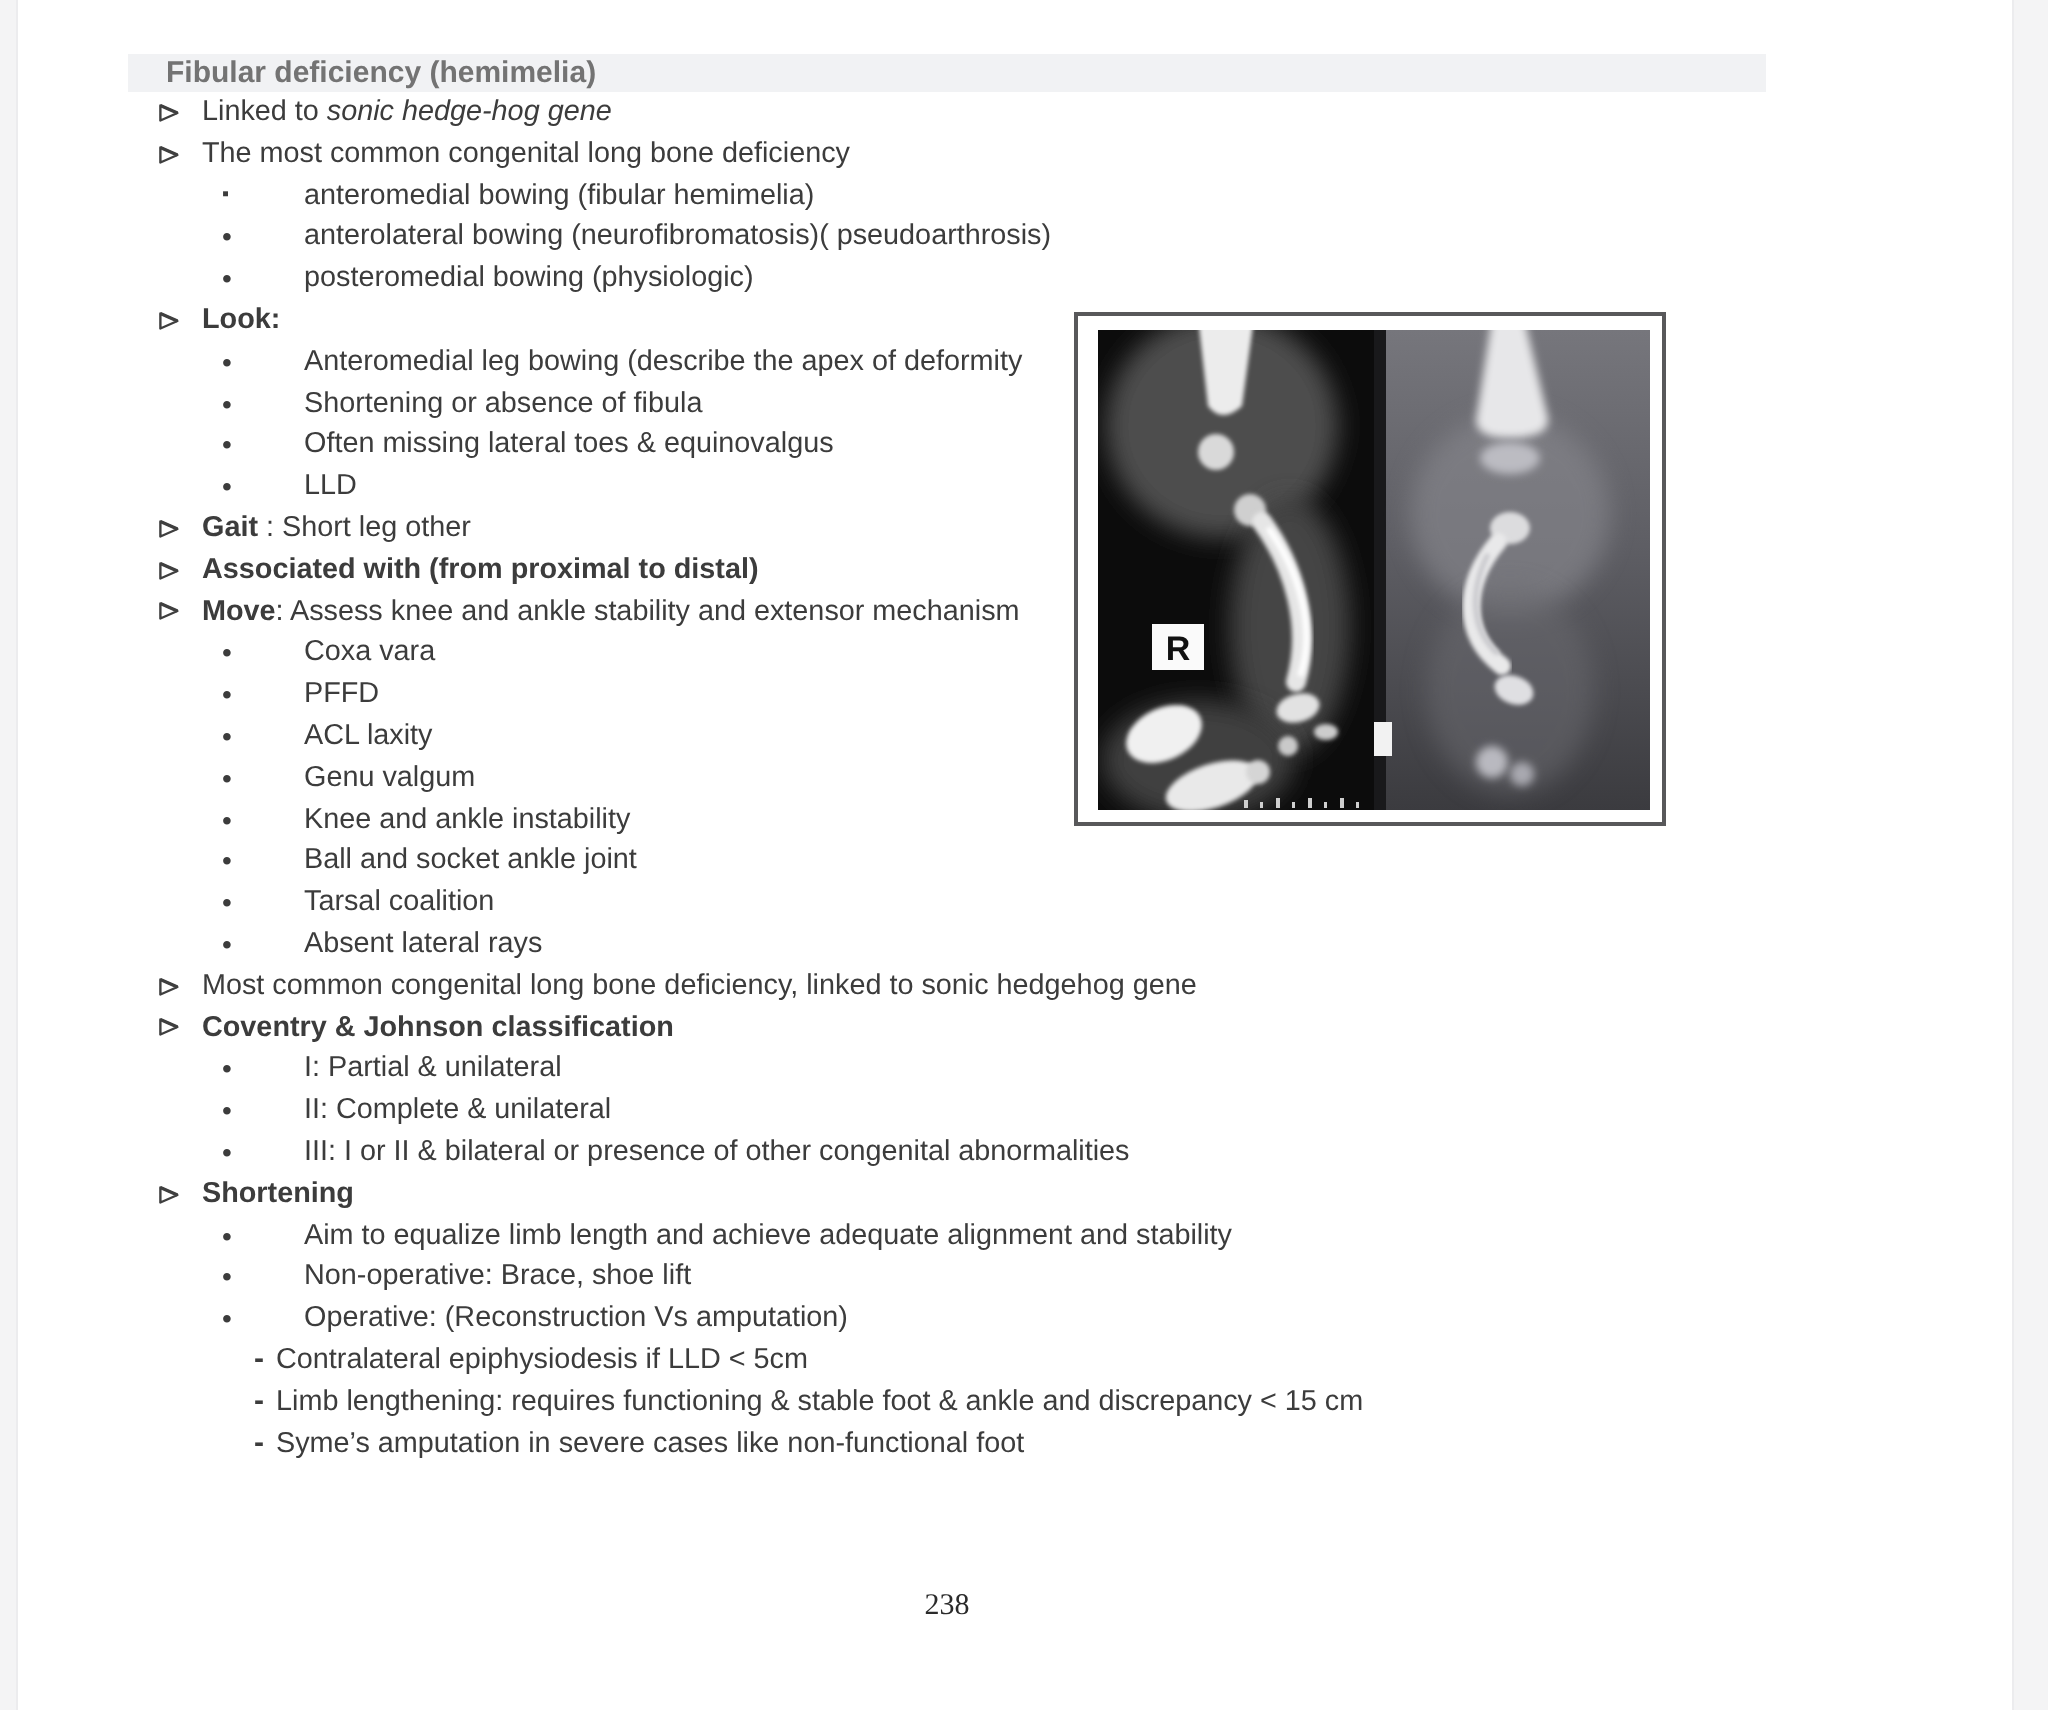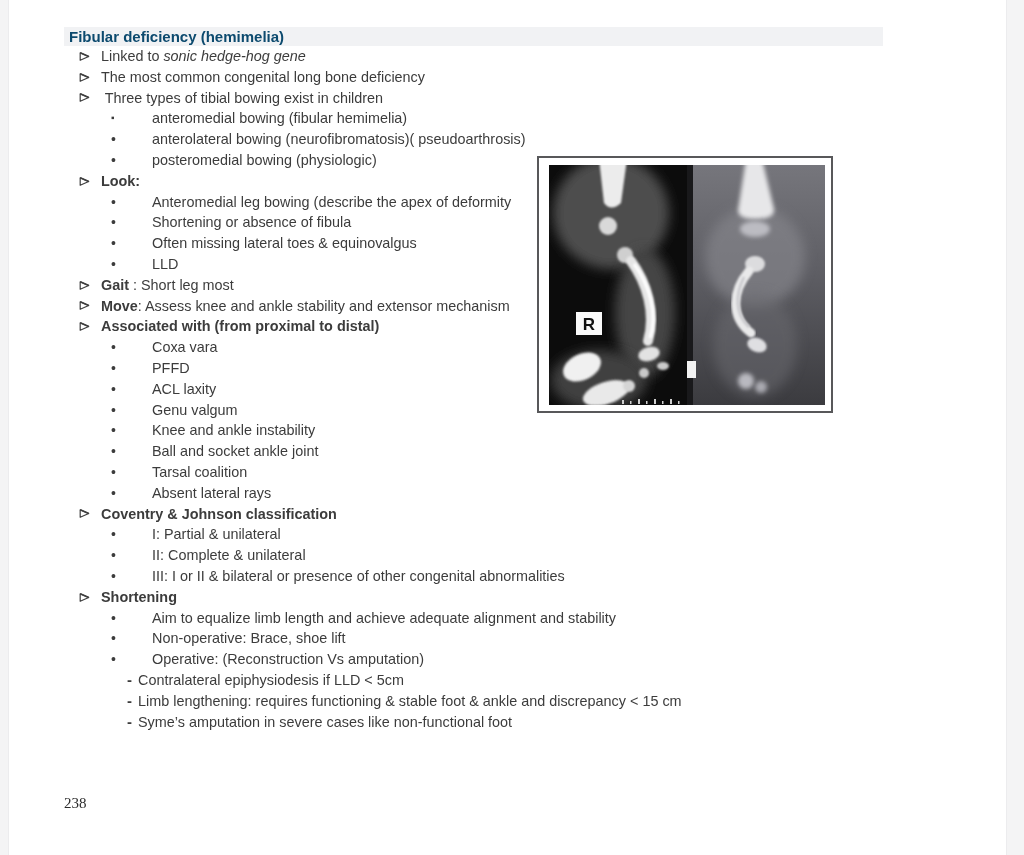--- a/index.html
+++ b/index.html
@@ -8,21 +8,21 @@
     width:1024px;height:855px;position:relative;background:#ffffff;
     font-family:"Liberation Sans",sans-serif;overflow:hidden;
   }
   .edge-band{position:absolute;top:0;height:855px;background:#f4f4f5;}
   .edge-left{left:0;width:8px;border-right:1px solid #ececee;}
   .edge-right{left:1006px;width:18px;border-left:1px solid #ececee;}
 
   .content{position:absolute;left:64px;top:27px;width:819px;}
   .heading{
     background:#f1f2f4;height:19px;line-height:19px;
-    font-weight:700;font-size:15px;color:#0c4a6e;padding-left:5px;
+    font-weight:700;font-size:15px;color:#737373;padding-left:19px;
   }
   .item{position:relative;height:20.8px;line-height:20.8px;font-size:14.4px;color:#3c3c3c;}
   .marker{position:absolute;top:0;height:20.8px;display:inline-flex;align-items:center;}
   .lv1 .marker{left:15px;}
   .lv1 .text{margin-left:37px;}
   .lv2 .marker{left:47px;}
   .lv2 .text{margin-left:88px;}
   .lv3 .marker{left:63px;}
   .lv3 .text{margin-left:74px;}
   .text{display:block;white-space:pre;}
@@ -33,21 +33,21 @@
   .seg-italic{font-style:italic;}
   .seg-normal{font-weight:400;}
 
   .figure-frame{
     position:absolute;left:537px;top:156px;width:292px;height:253px;
     border:2px solid #58585a;background:#ffffff;
   }
   .figure-photo{position:absolute;left:10px;top:7px;width:276px;height:240px;}
 
   .page-number{
-    position:absolute;left:64px;top:795px;width:819px;
+    position:absolute;left:64px;top:795px;width:819px;text-align:center;
     font-family:"Liberation Serif",serif;font-size:15px;color:#2b2b2b;
   }
 </style>
 </head>
 <body>
 
 <div class="edge-band edge-left"></div>
 <div class="edge-band edge-right"></div>
 
 <div class="content">
@@ -64,29 +64,20 @@
   </div>
       <div class="item lv1">
     <span class="marker">
           <svg width="11" height="11" viewBox="0 0 12 12" style="display:block">
             <path d="M1.3,1.9 L10.6,6 L1.3,10.1 Z" fill="#ffffff" stroke="#3f3f3f" stroke-width="1.3" stroke-linejoin="round"></path>
             <path d="M1.3,1.9 L10.6,6" stroke="#3f3f3f" stroke-width="1.9"></path>
           </svg>
         </span>
     <span class="text"><span class="seg-normal">The most common congenital long bone deficiency</span></span>
   </div>
-      <div class="item lv1">
-    <span class="marker">
-          <svg width="11" height="11" viewBox="0 0 12 12" style="display:block">
-            <path d="M1.3,1.9 L10.6,6 L1.3,10.1 Z" fill="#ffffff" stroke="#3f3f3f" stroke-width="1.3" stroke-linejoin="round"></path>
-            <path d="M1.3,1.9 L10.6,6" stroke="#3f3f3f" stroke-width="1.9"></path>
-          </svg>
-        </span>
-    <span class="text"><span class="seg-normal"> Three types of tibial bowing exist in children</span></span>
-  </div>
       <div class="item lv2">
     <span class="marker m-square">▪</span>
     <span class="text"><span class="seg-normal">anteromedial bowing (fibular hemimelia)</span></span>
   </div>
       <div class="item lv2">
     <span class="marker m-dot">•</span>
     <span class="text"><span class="seg-normal">anterolateral bowing (neurofibromatosis)( pseudoarthrosis)</span></span>
   </div>
       <div class="item lv2">
     <span class="marker m-dot">•</span>
@@ -117,40 +108,40 @@
     <span class="marker m-dot">•</span>
     <span class="text"><span class="seg-normal">LLD</span></span>
   </div>
       <div class="item lv1">
     <span class="marker">
           <svg width="11" height="11" viewBox="0 0 12 12" style="display:block">
             <path d="M1.3,1.9 L10.6,6 L1.3,10.1 Z" fill="#ffffff" stroke="#3f3f3f" stroke-width="1.3" stroke-linejoin="round"></path>
             <path d="M1.3,1.9 L10.6,6" stroke="#3f3f3f" stroke-width="1.9"></path>
           </svg>
         </span>
-    <span class="text"><span class="seg-bold">Gait</span><span class="seg-normal"> : Short leg most</span></span>
+    <span class="text"><span class="seg-bold">Gait</span><span class="seg-normal"> : Short leg other</span></span>
+  </div>
+      <div class="item lv1">
+    <span class="marker">
+          <svg width="11" height="11" viewBox="0 0 12 12" style="display:block">
+            <path d="M1.3,1.9 L10.6,6 L1.3,10.1 Z" fill="#ffffff" stroke="#3f3f3f" stroke-width="1.3" stroke-linejoin="round"></path>
+            <path d="M1.3,1.9 L10.6,6" stroke="#3f3f3f" stroke-width="1.9"></path>
+          </svg>
+        </span>
+    <span class="text"><span class="seg-bold">Associated with (from proximal to distal)</span></span>
   </div>
       <div class="item lv1">
     <span class="marker">
           <svg width="11" height="11" viewBox="0 0 12 12" style="display:block">
             <path d="M1.3,1.9 L10.6,6 L1.3,10.1 Z" fill="#ffffff" stroke="#3f3f3f" stroke-width="1.3" stroke-linejoin="round"></path>
             <path d="M1.3,1.9 L10.6,6" stroke="#3f3f3f" stroke-width="1.9"></path>
           </svg>
         </span>
     <span class="text"><span class="seg-bold">Move</span><span class="seg-normal">: Assess knee and ankle stability and extensor mechanism</span></span>
   </div>
-      <div class="item lv1">
-    <span class="marker">
-          <svg width="11" height="11" viewBox="0 0 12 12" style="display:block">
-            <path d="M1.3,1.9 L10.6,6 L1.3,10.1 Z" fill="#ffffff" stroke="#3f3f3f" stroke-width="1.3" stroke-linejoin="round"></path>
-            <path d="M1.3,1.9 L10.6,6" stroke="#3f3f3f" stroke-width="1.9"></path>
-          </svg>
-        </span>
-    <span class="text"><span class="seg-bold">Associated with (from proximal to distal)</span></span>
-  </div>
       <div class="item lv2">
     <span class="marker m-dot">•</span>
     <span class="text"><span class="seg-normal">Coxa vara</span></span>
   </div>
       <div class="item lv2">
     <span class="marker m-dot">•</span>
     <span class="text"><span class="seg-normal">PFFD</span></span>
   </div>
       <div class="item lv2">
     <span class="marker m-dot">•</span>
@@ -168,20 +159,29 @@
     <span class="marker m-dot">•</span>
     <span class="text"><span class="seg-normal">Ball and socket ankle joint</span></span>
   </div>
       <div class="item lv2">
     <span class="marker m-dot">•</span>
     <span class="text"><span class="seg-normal">Tarsal coalition</span></span>
   </div>
       <div class="item lv2">
     <span class="marker m-dot">•</span>
     <span class="text"><span class="seg-normal">Absent lateral rays</span></span>
+  </div>
+      <div class="item lv1">
+    <span class="marker">
+          <svg width="11" height="11" viewBox="0 0 12 12" style="display:block">
+            <path d="M1.3,1.9 L10.6,6 L1.3,10.1 Z" fill="#ffffff" stroke="#3f3f3f" stroke-width="1.3" stroke-linejoin="round"></path>
+            <path d="M1.3,1.9 L10.6,6" stroke="#3f3f3f" stroke-width="1.9"></path>
+          </svg>
+        </span>
+    <span class="text"><span class="seg-normal">Most common congenital long bone deficiency, linked to sonic hedgehog gene</span></span>
   </div>
       <div class="item lv1">
     <span class="marker">
           <svg width="11" height="11" viewBox="0 0 12 12" style="display:block">
             <path d="M1.3,1.9 L10.6,6 L1.3,10.1 Z" fill="#ffffff" stroke="#3f3f3f" stroke-width="1.3" stroke-linejoin="round"></path>
             <path d="M1.3,1.9 L10.6,6" stroke="#3f3f3f" stroke-width="1.9"></path>
           </svg>
         </span>
     <span class="text"><span class="seg-bold">Coventry &amp; Johnson classification</span></span>
   </div>

